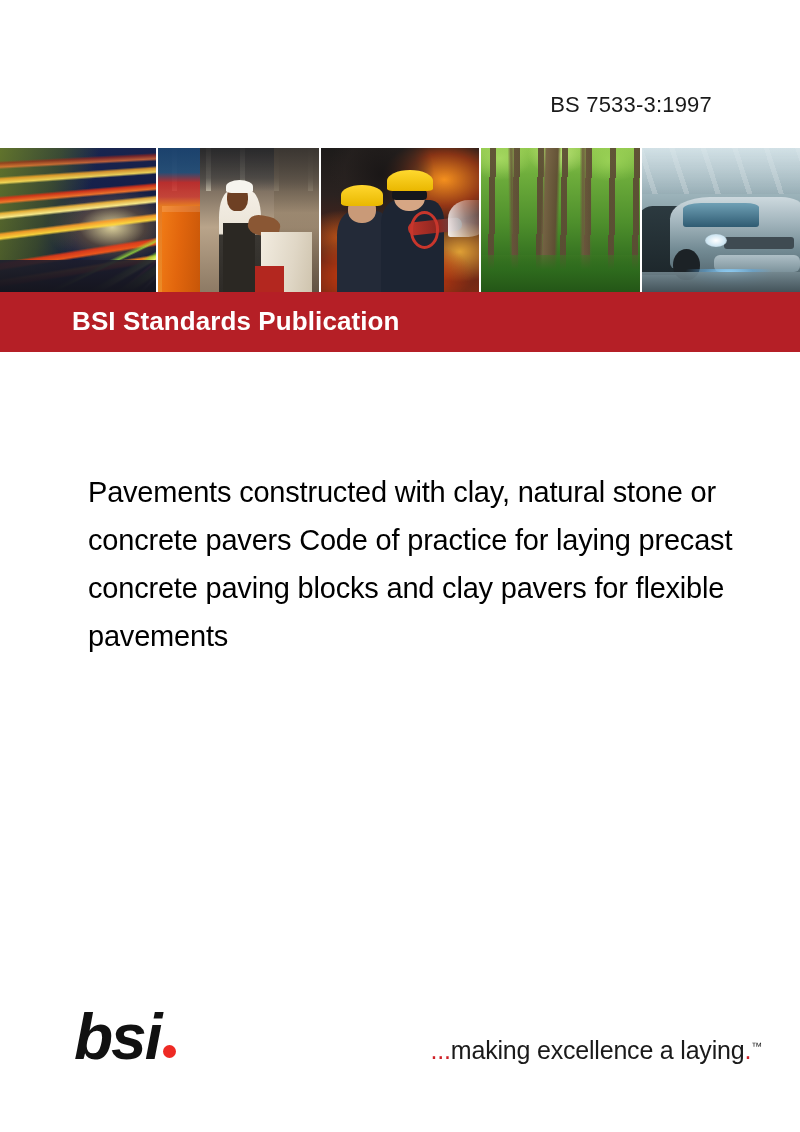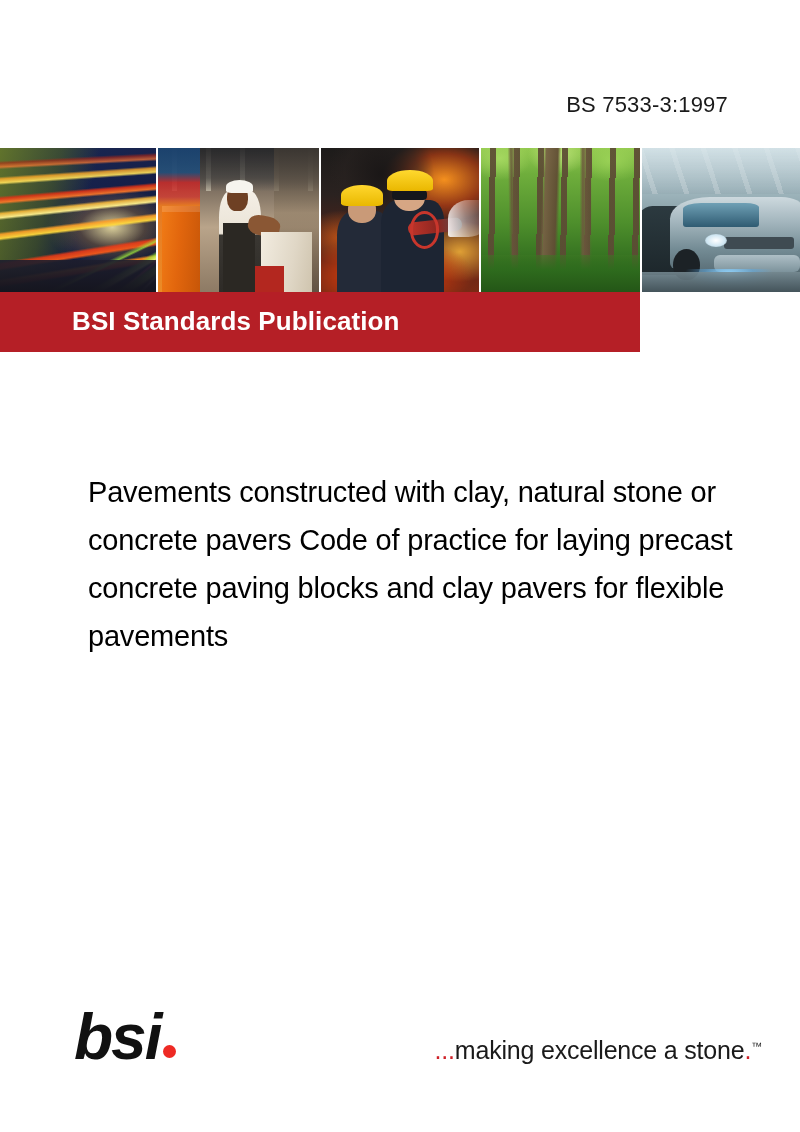--- a/index.html
+++ b/index.html
@@ -13,21 +13,21 @@
     height: 1132px;
     position: relative;
     font-family: "Liberation Sans", sans-serif;
     overflow: hidden;
   }
 
   
   .std-number {
     position: absolute;
     top: 92px;
-    right: 72px;
+    right: 88px;
     font-size: 22px;
     color: #1a1a1a;
     letter-spacing: 0.2px;
     white-space: nowrap;
   }
 
   
   .photo-strip {
     position: absolute;
     top: 148px;
@@ -221,21 +221,21 @@
     left: 26%; top: 84%; width: 58%; height: 16%;
     background: radial-gradient(ellipse 60% 90% at 50% 20%, rgba(150,215,255,0.95) 0%, rgba(90,170,230,0.5) 45%, rgba(255,255,255,0) 80%);
   }
   .p5-floor { top: auto; height: 14%; background: linear-gradient(180deg, rgba(120,140,148,0.85) 0%, #44545b 100%); }
 
   
   .banner {
     position: absolute;
     top: 292px;
     left: 0;
-    width: 640px;
+    width: 800px;
     height: 60px;
     background: #b51f26;
   }
   .banner-title {
     position: absolute;
     left: 72px;
     top: 50%;
     transform: translateY(-52%);
     color: #ffffff;
     font-size: 26px;
@@ -373,14 +373,14 @@
 </div>
 
 <div class="doc-title">Pavements constructed with clay, natural stone or concrete pavers Code of practice for laying precast concrete paving blocks and clay pavers for flexible pavements</div>
 
 <div class="bsi-logo">
   <span class="bsi-word">bsi</span>
   <span class="bsi-dot"></span>
 </div>
 
 <div class="tagline">
-  <span class="dots">...</span><span class="main">making excellence a stone</span><span class="period">.</span><span class="tm">™</span>
+  <span class="dots">...</span><span class="main">making excellence a laying</span><span class="period">.</span><span class="tm">™</span>
 </div>
 
 </body></html>

